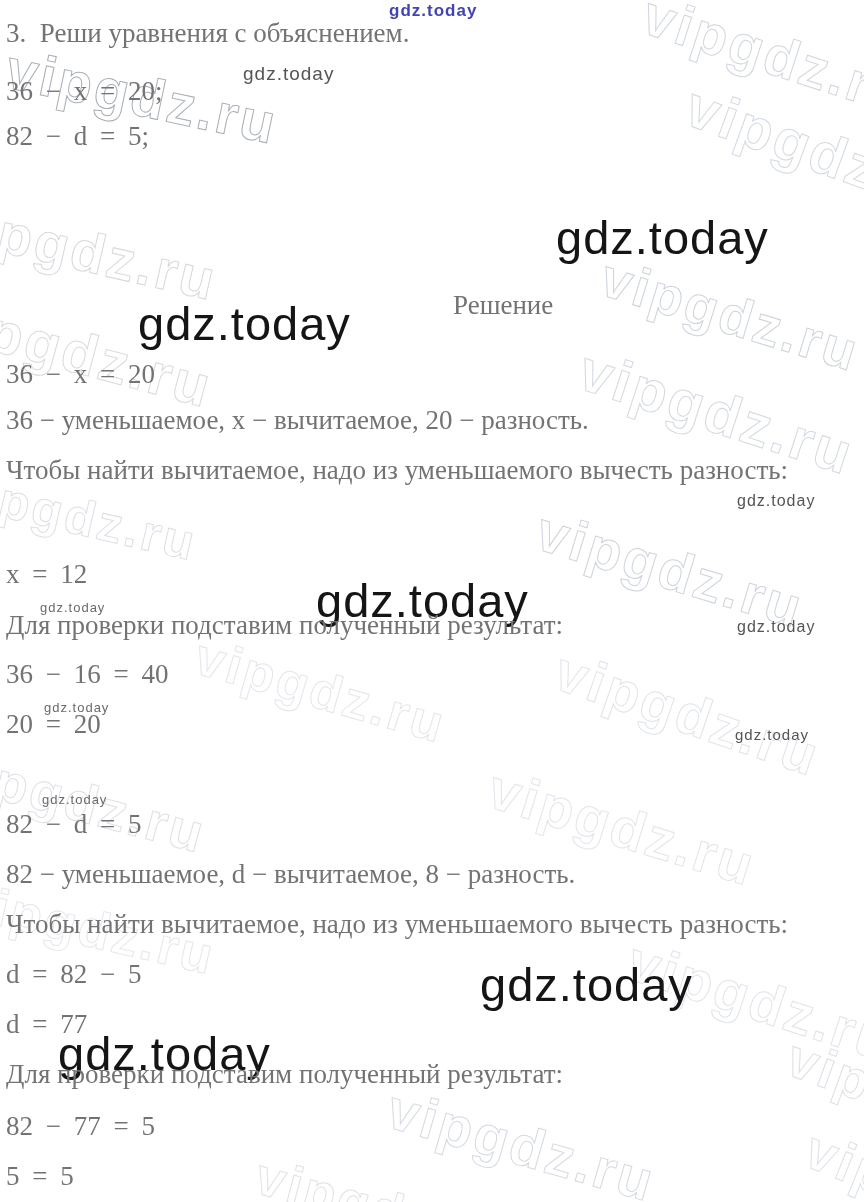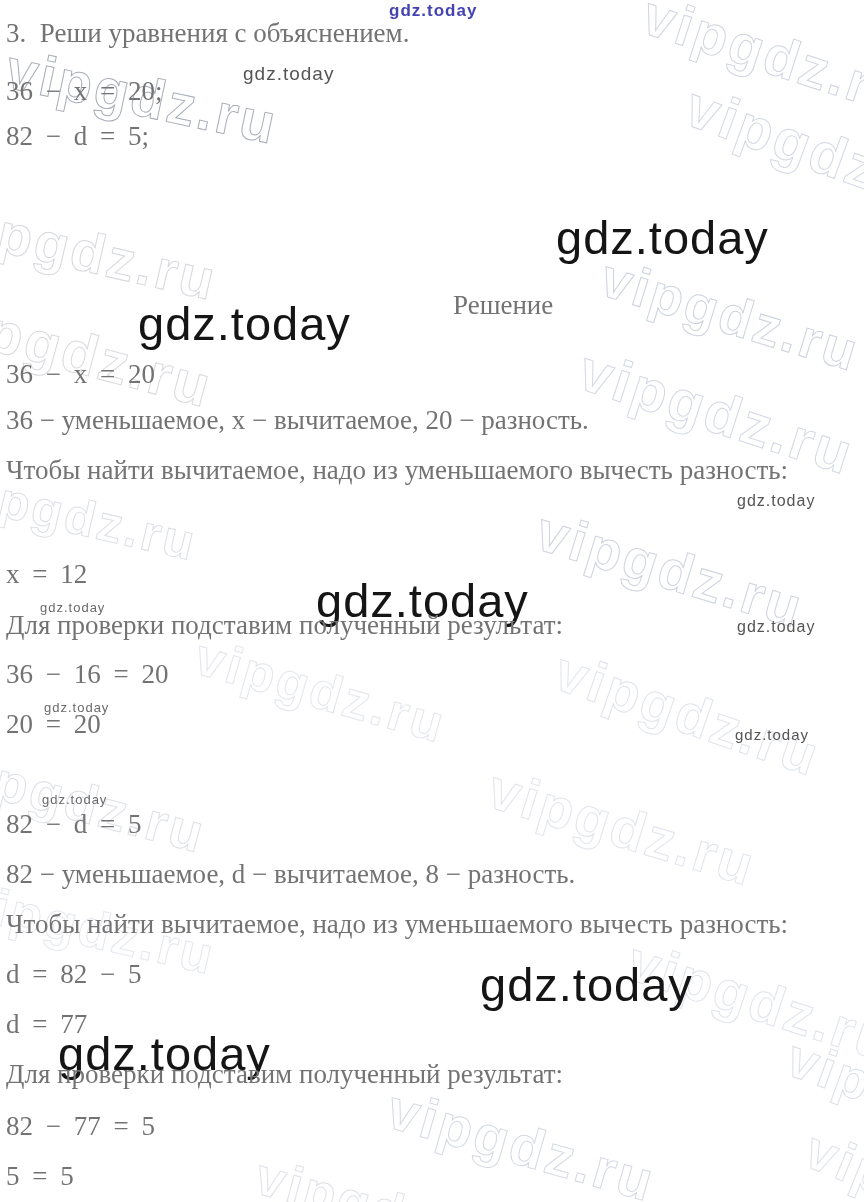--- a/index.html
+++ b/index.html
@@ -111,21 +111,21 @@
   <div class="line eq" style="top:77px;">36 − x = 20;</div>
   <div class="line eq" style="top:122px;">82 − d = 5;</div>
 
   <div class="line" style="left:453px;top:291px;">Решение</div>
 
   <div class="line eq" style="top:360px;text-align:right;">36 − x = 20</div>
   <div class="line" style="top:406px;">36 − уменьшаемое, x − вычитаемое, 20 − разность.</div>
   <div class="line" style="top:456px;">Чтобы найти вычитаемое, надо из уменьшаемого вычесть разность:</div>
   <div class="line eq" style="top:560px;">x = 12</div>
   <div class="line" style="top:611px;">Для проверки подставим полученный результат:</div>
-  <div class="line eq" style="top:660px;">36 − 16 = 20</div>
+  <div class="line eq" style="top:660px;">36 − 16 = 40</div>
   <div class="line eq" style="top:710px;">20 = 20</div>
 
   <div class="line eq" style="top:810px;">82 − d = 5</div>
   <div class="line" style="top:860px;">82 − уменьшаемое, d − вычитаемое, 8 − разность.</div>
   <div class="line" style="top:910px;">Чтобы найти вычитаемое, надо из уменьшаемого вычесть разность:</div>
   <div class="line eq" style="top:960px;">d = 82 − 5</div>
   <div class="line eq" style="top:1010px;">d = 77</div>
   <div class="line" style="top:1060px;">Для проверки подставим полученный результат:</div>
   <div class="line eq" style="top:1112px;">82 − 77 = 5</div>
   <div class="line eq" style="top:1162px;">5 = 5</div>

